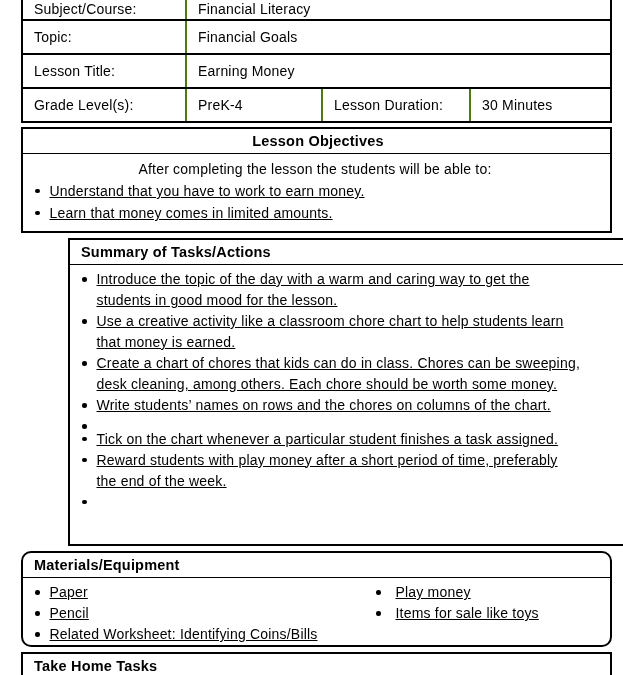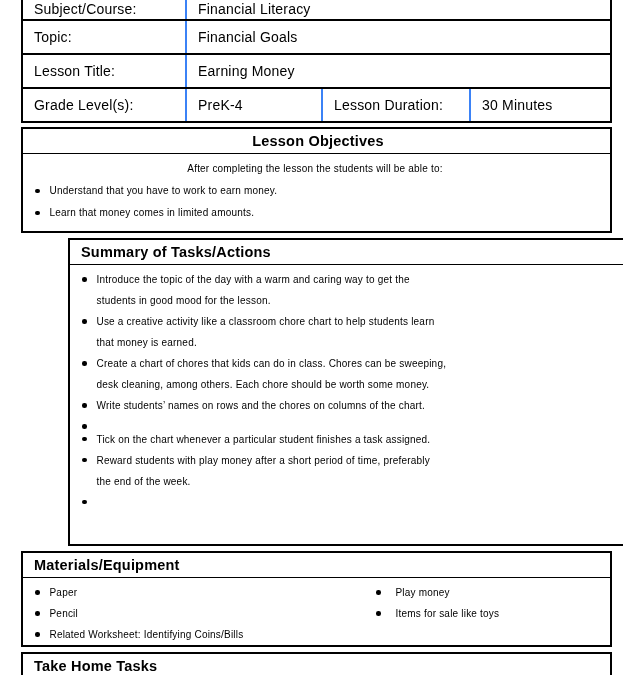--- a/index.html
+++ b/index.html
@@ -26,21 +26,21 @@
     display: flex;
     border-bottom: 2px solid #000;
     height: 32px;
     align-items: center;
     font-size: 14px;
     letter-spacing: 0.2px;
   }
   .info-row:last-child { border-bottom: none; }
   .info-row .c {
     box-sizing: border-box;
-    border-right: 2px solid #3b82f6;
+    border-right: 2px solid #4d7c0f;
     height: 100%;
     display: flex;
     align-items: center;
     padding-left: 11px;
   }
   .info-row .c:last-child { border-right: none; flex: 1 1 auto; }
   .c.w-label  { flex: 0 0 164px; }
   .c.w-val2   { flex: 0 0 136px; }
   .c.w-label2 { flex: 0 0 148px; }
   .info-row.first { height: 19px; overflow: hidden; }
@@ -57,44 +57,44 @@
   .section.first-section { margin-top: 4px; text-align: center; }
   .sec-header {
     font-size: 14.5px;
     font-weight: bold;
     letter-spacing: 0.2px;
     padding: 3px 8px 3px 11px;
     border-bottom: 1.5px solid #000;
     line-height: 18px;
   }
   .sec-body {
-    font-size: 10px;
+    font-size: 14px;
     letter-spacing: 0.2px;
     padding: 4px 8px 0 0;
   }
   .intro {
     padding-left: 5px;
     line-height: 22px;
   }
   ul.blist { list-style: none; margin: 0; padding: 0; }
   ul.blist li { display: flex; }
   .dot {
     flex: 0 0 auto;
     width: 4.5px; height: 4.5px;
     border-radius: 50%;
     background: #000;
     margin: 8.5px 10px 0 12px;
   }
-  .btext { white-space: pre-line; line-height: 22px; }
+  .btext { white-space: pre-line; line-height: 22px; text-decoration: underline; }
   .lh21 .btext { line-height: 21px; }
   .lh21 .dot { margin-top: 8px; }
   
   .sec-objectives { height: 106px; }
   .sec-summary    { height: 308px; margin-left: 47px; }
-  .sec-materials  { height: 96px; }
+  .sec-materials  { height: 96px; border-radius: 10px; }
   .sec-takehome   { height: 40px; }
   
   .mat-cols { display: flex; }
   .mat-left  { flex: 0 0 352px; }
   .mat-right { flex: 1 1 auto; }
   .mat-right .dot { margin-left: 1px; margin-right: 15px; }
 </style>
 </head>
 <body>
 

